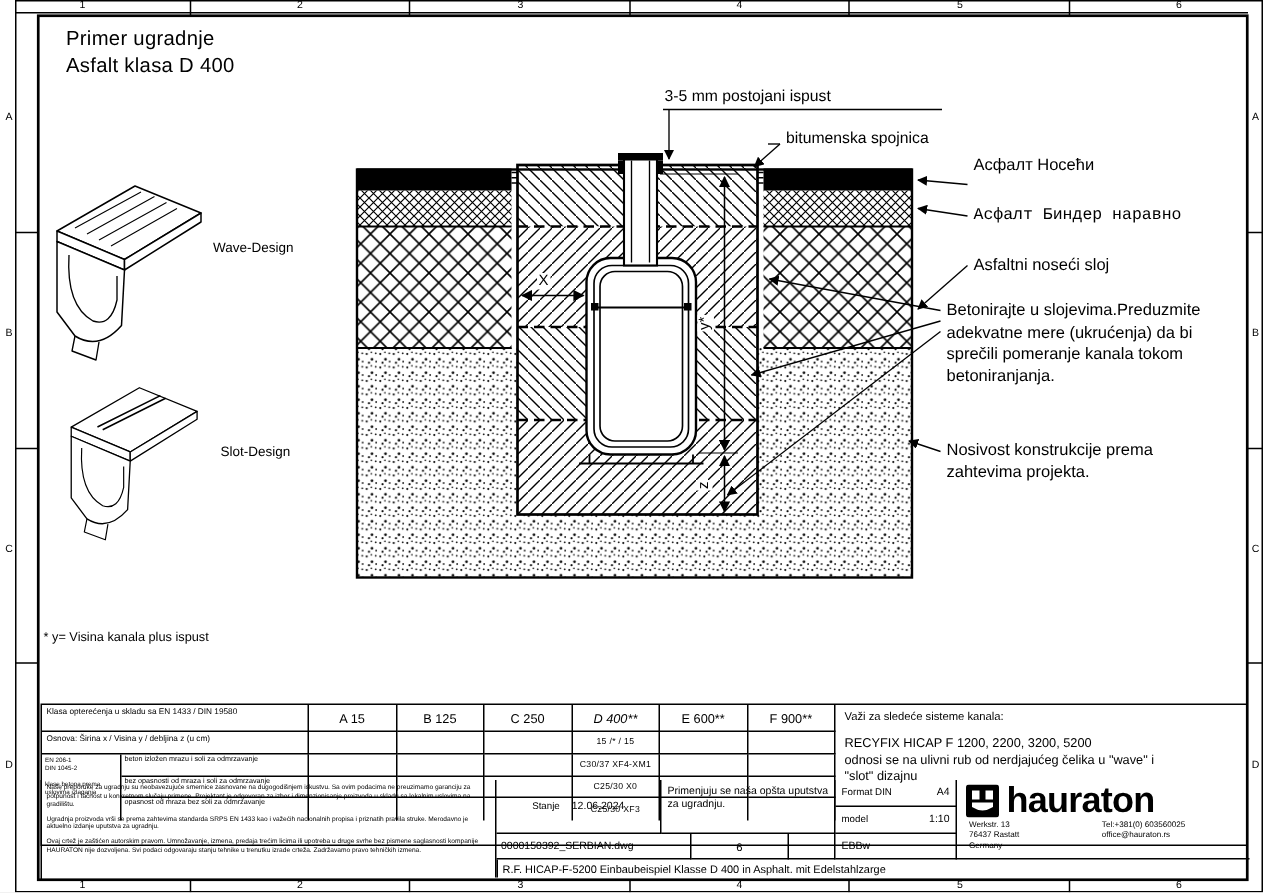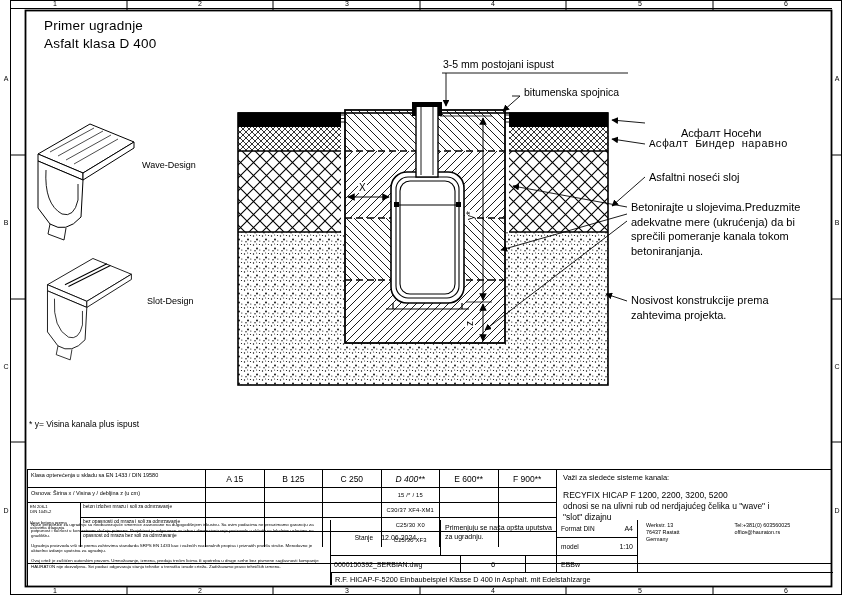--- a/index.html
+++ b/index.html
@@ -192,21 +192,21 @@
 
   <div class="abs title" style="left:44px;top:17px;">Primer ugradnje</div>
   <div class="abs title" style="left:44px;top:35px;">Asfalt klasa D 400</div>
 
   <div class="abs small-lbl" style="left:142px;top:160px;">Wave-Design</div>
   <div class="abs small-lbl" style="left:147px;top:296px;">Slot-Design</div>
 
   <div class="abs" style="left:443px;top:58px;font-size:10.5px;">3-5 mm postojani ispust</div>
   <div class="abs" style="left:524px;top:86px;font-size:10.5px;">bitumenska spojnica</div>
 
-  <div class="abs ann" style="left:649px;top:127px;margin-left:32px;">Асфалт Носећи</div>
+  <div class="abs ann" style="left:649px;top:104px;">Асфалт Носећи</div>
   <div class="abs ann" style="left:649px;top:138px;font-family:Liberation Mono, monospace;">Асфалт Биндер наравно</div>
   <div class="abs ann" style="left:649px;top:171px;">Asfaltni noseći sloj</div>
   <div class="abs ann-big" style="left:631px;top:200px;width:200px;">Betonirajte u slojevima.Preduzmite adekvatne mere (ukrućenja) da bi sprečili pomeranje kanala tokom betoniranjanja.</div>
   <div class="abs ann-big" style="left:631px;top:293px;width:185px;">Nosivost konstrukcije prema zahtevima projekta.</div>
 
   <div class="abs dimlbl" style="left:358px;top:182px;">X</div>
   <div class="abs dimlbl rot" style="left:465px;top:210px;">y*</div>
   <div class="abs dimlbl rot" style="left:466px;top:318px;">z</div>
 
   <div class="abs foot" style="left:29px;top:419px;">* y= Visina kanala plus ispust</div>
@@ -282,20 +282,29 @@
     <div class="cell" style="left:529px;top:0;width:81px;height:18px;display:flex;align-items:center;justify-content:space-between;padding:0 4px;">
       <span class="tb-lbl">Format DIN</span>
       <span class="tb-val">A4</span>
     </div>
     <div class="cell" style="left:529px;top:18px;width:81px;height:18px;display:flex;align-items:center;justify-content:space-between;padding:0 4px;">
       <span class="tb-lbl">model</span>
       <span class="tb-val">1:10</span>
     </div>
 
     <div class="abs" style="left:610px;top:0;width:195px;height:53px;border-bottom:1px solid #000;">
+      <div style="display:flex;align-items:center;margin:3px 0 0 6px;">
+        <svg width="22" height="22" viewBox="0 0 22 22">
+          <rect x="0" y="0" width="22" height="22" rx="2" fill="#000"></rect>
+          <rect x="4" y="4" width="5" height="6" fill="#fff"></rect>
+          <rect x="13" y="4" width="5" height="6" fill="#fff"></rect>
+          <path d="M4,12 h14 v3 q-7,4.5 -14,0 z" fill="#fff"></path>
+        </svg>
+        <span style="font-size:24px;font-weight:bold;letter-spacing:-0.5px;margin-left:5px;line-height:22px;">hauraton</span>
+      </div>
       <div style="display:flex;margin:2px 0 0 8px;font-size:5.4px;line-height:6.8px;">
         <div>
           <div>Werkstr. 13</div>
           <div>76437 Rastatt</div>
           <div>Germany</div>
         </div>
         <div style="margin-left:55px;">
           <div>Tel:+381(0) 603560025</div>
           <div>office@hauraton.rs</div>
         </div>

